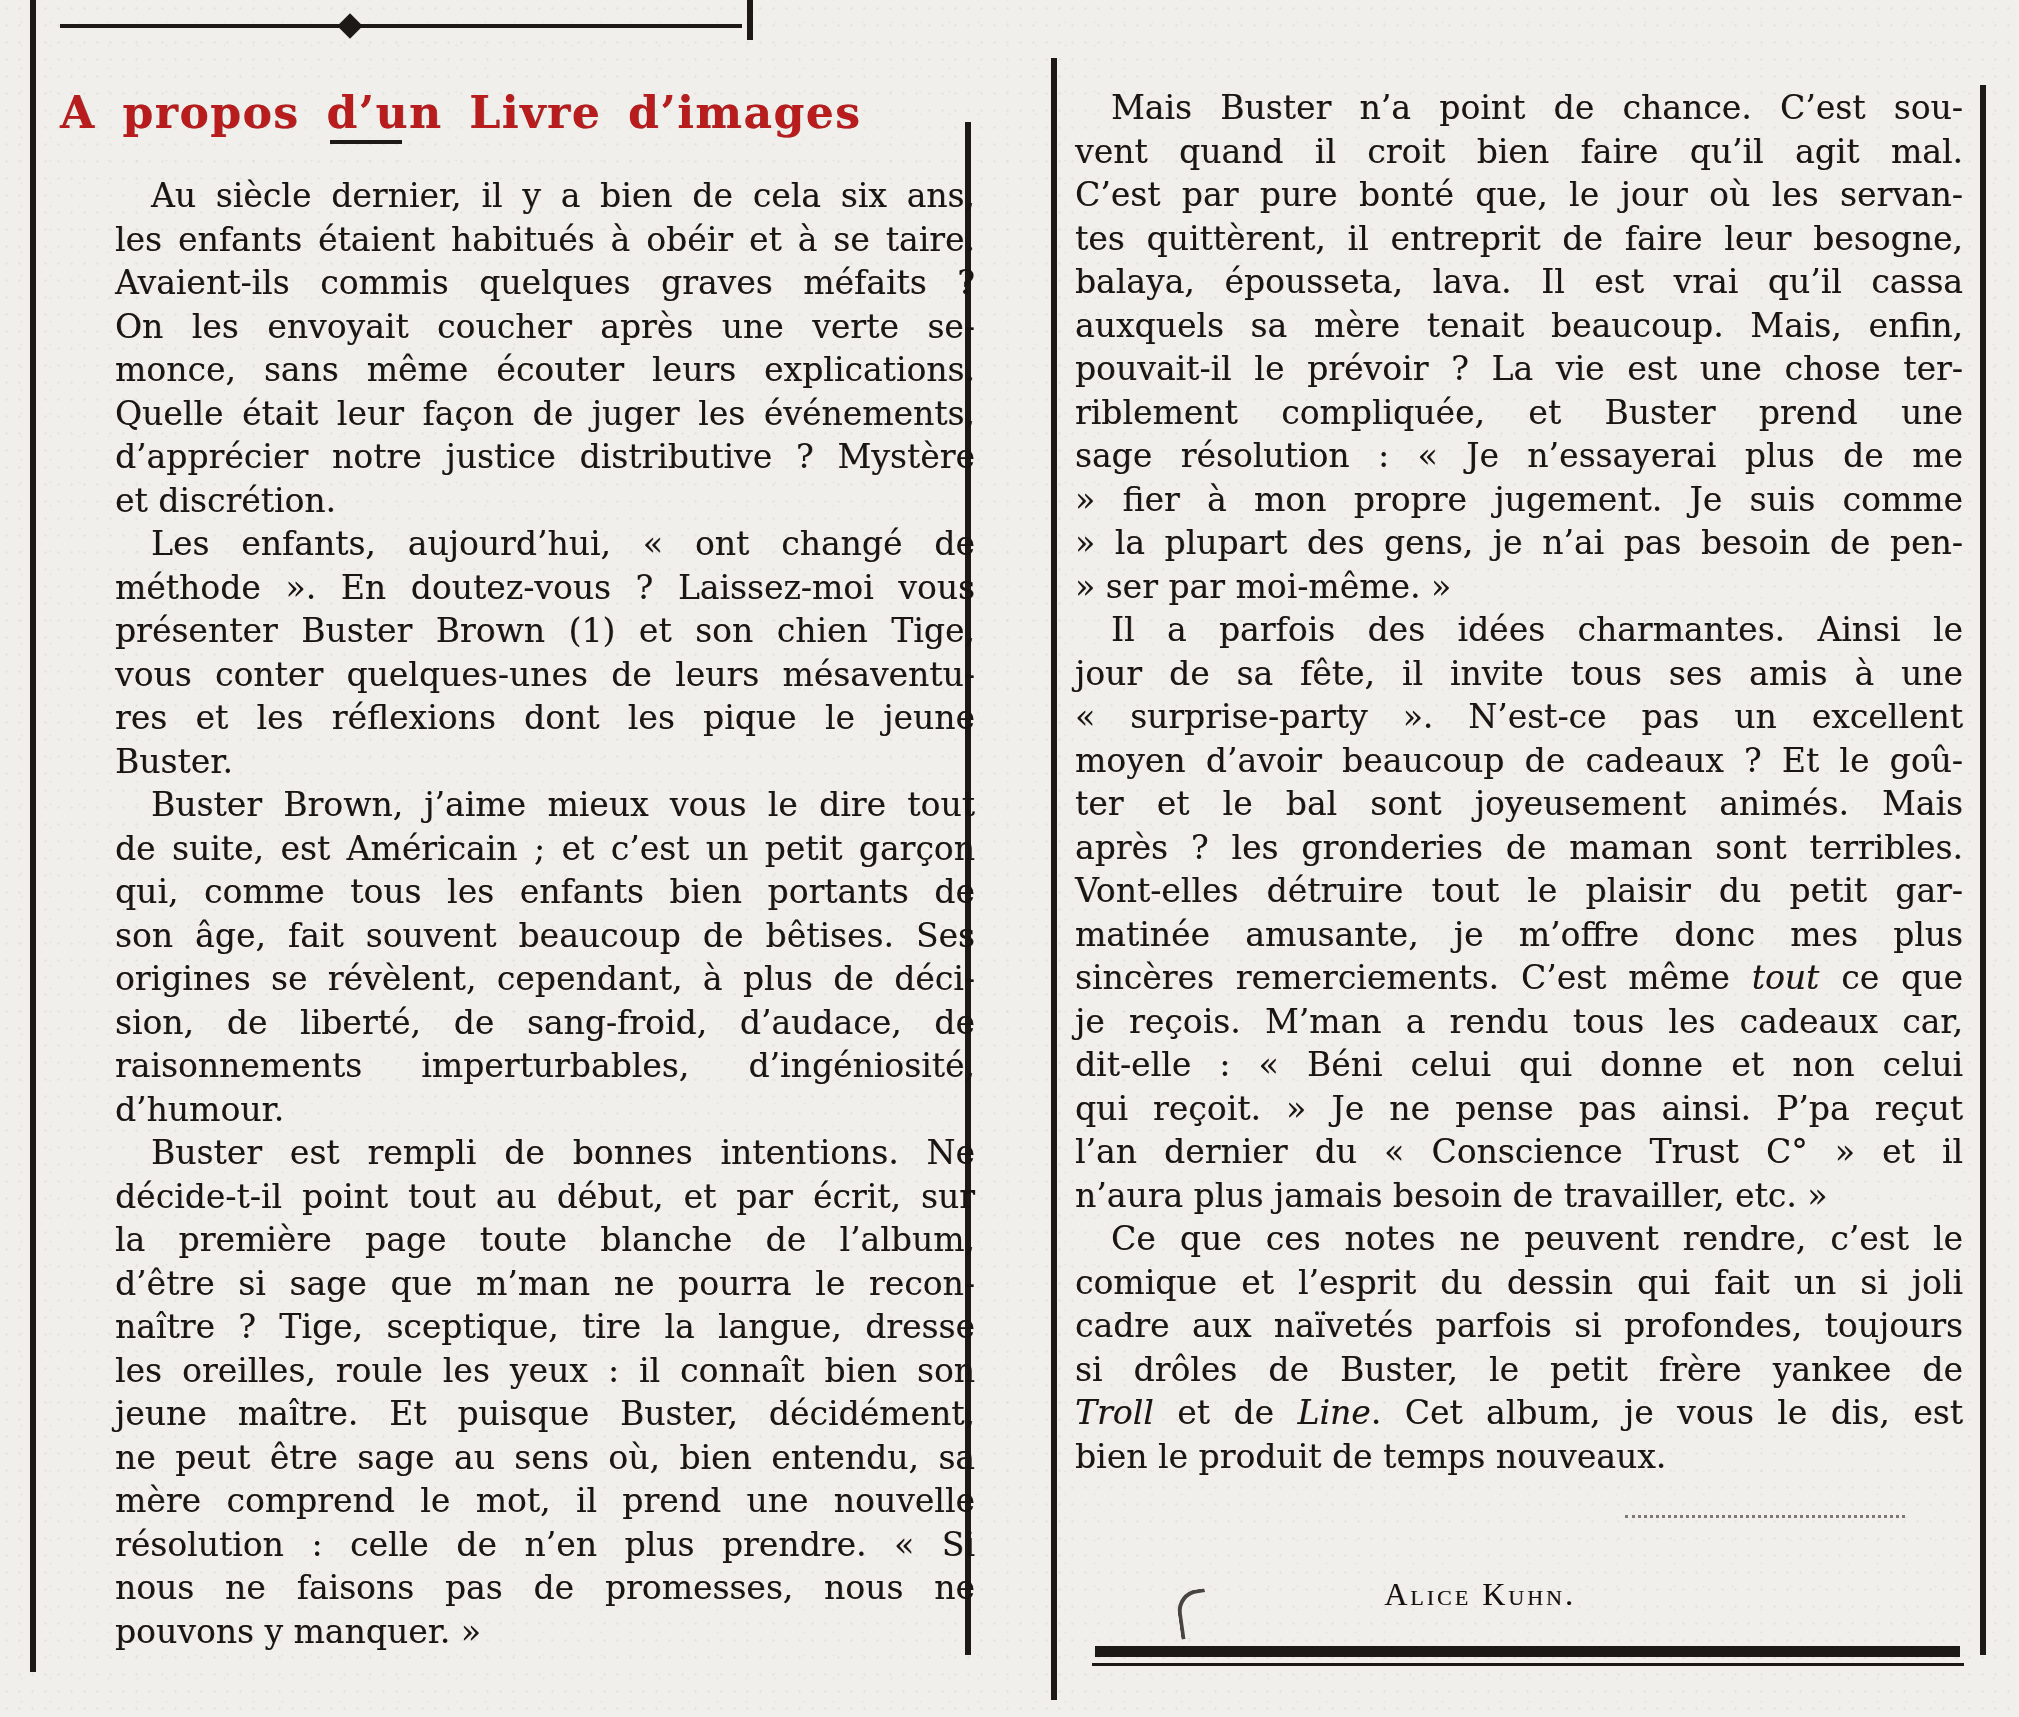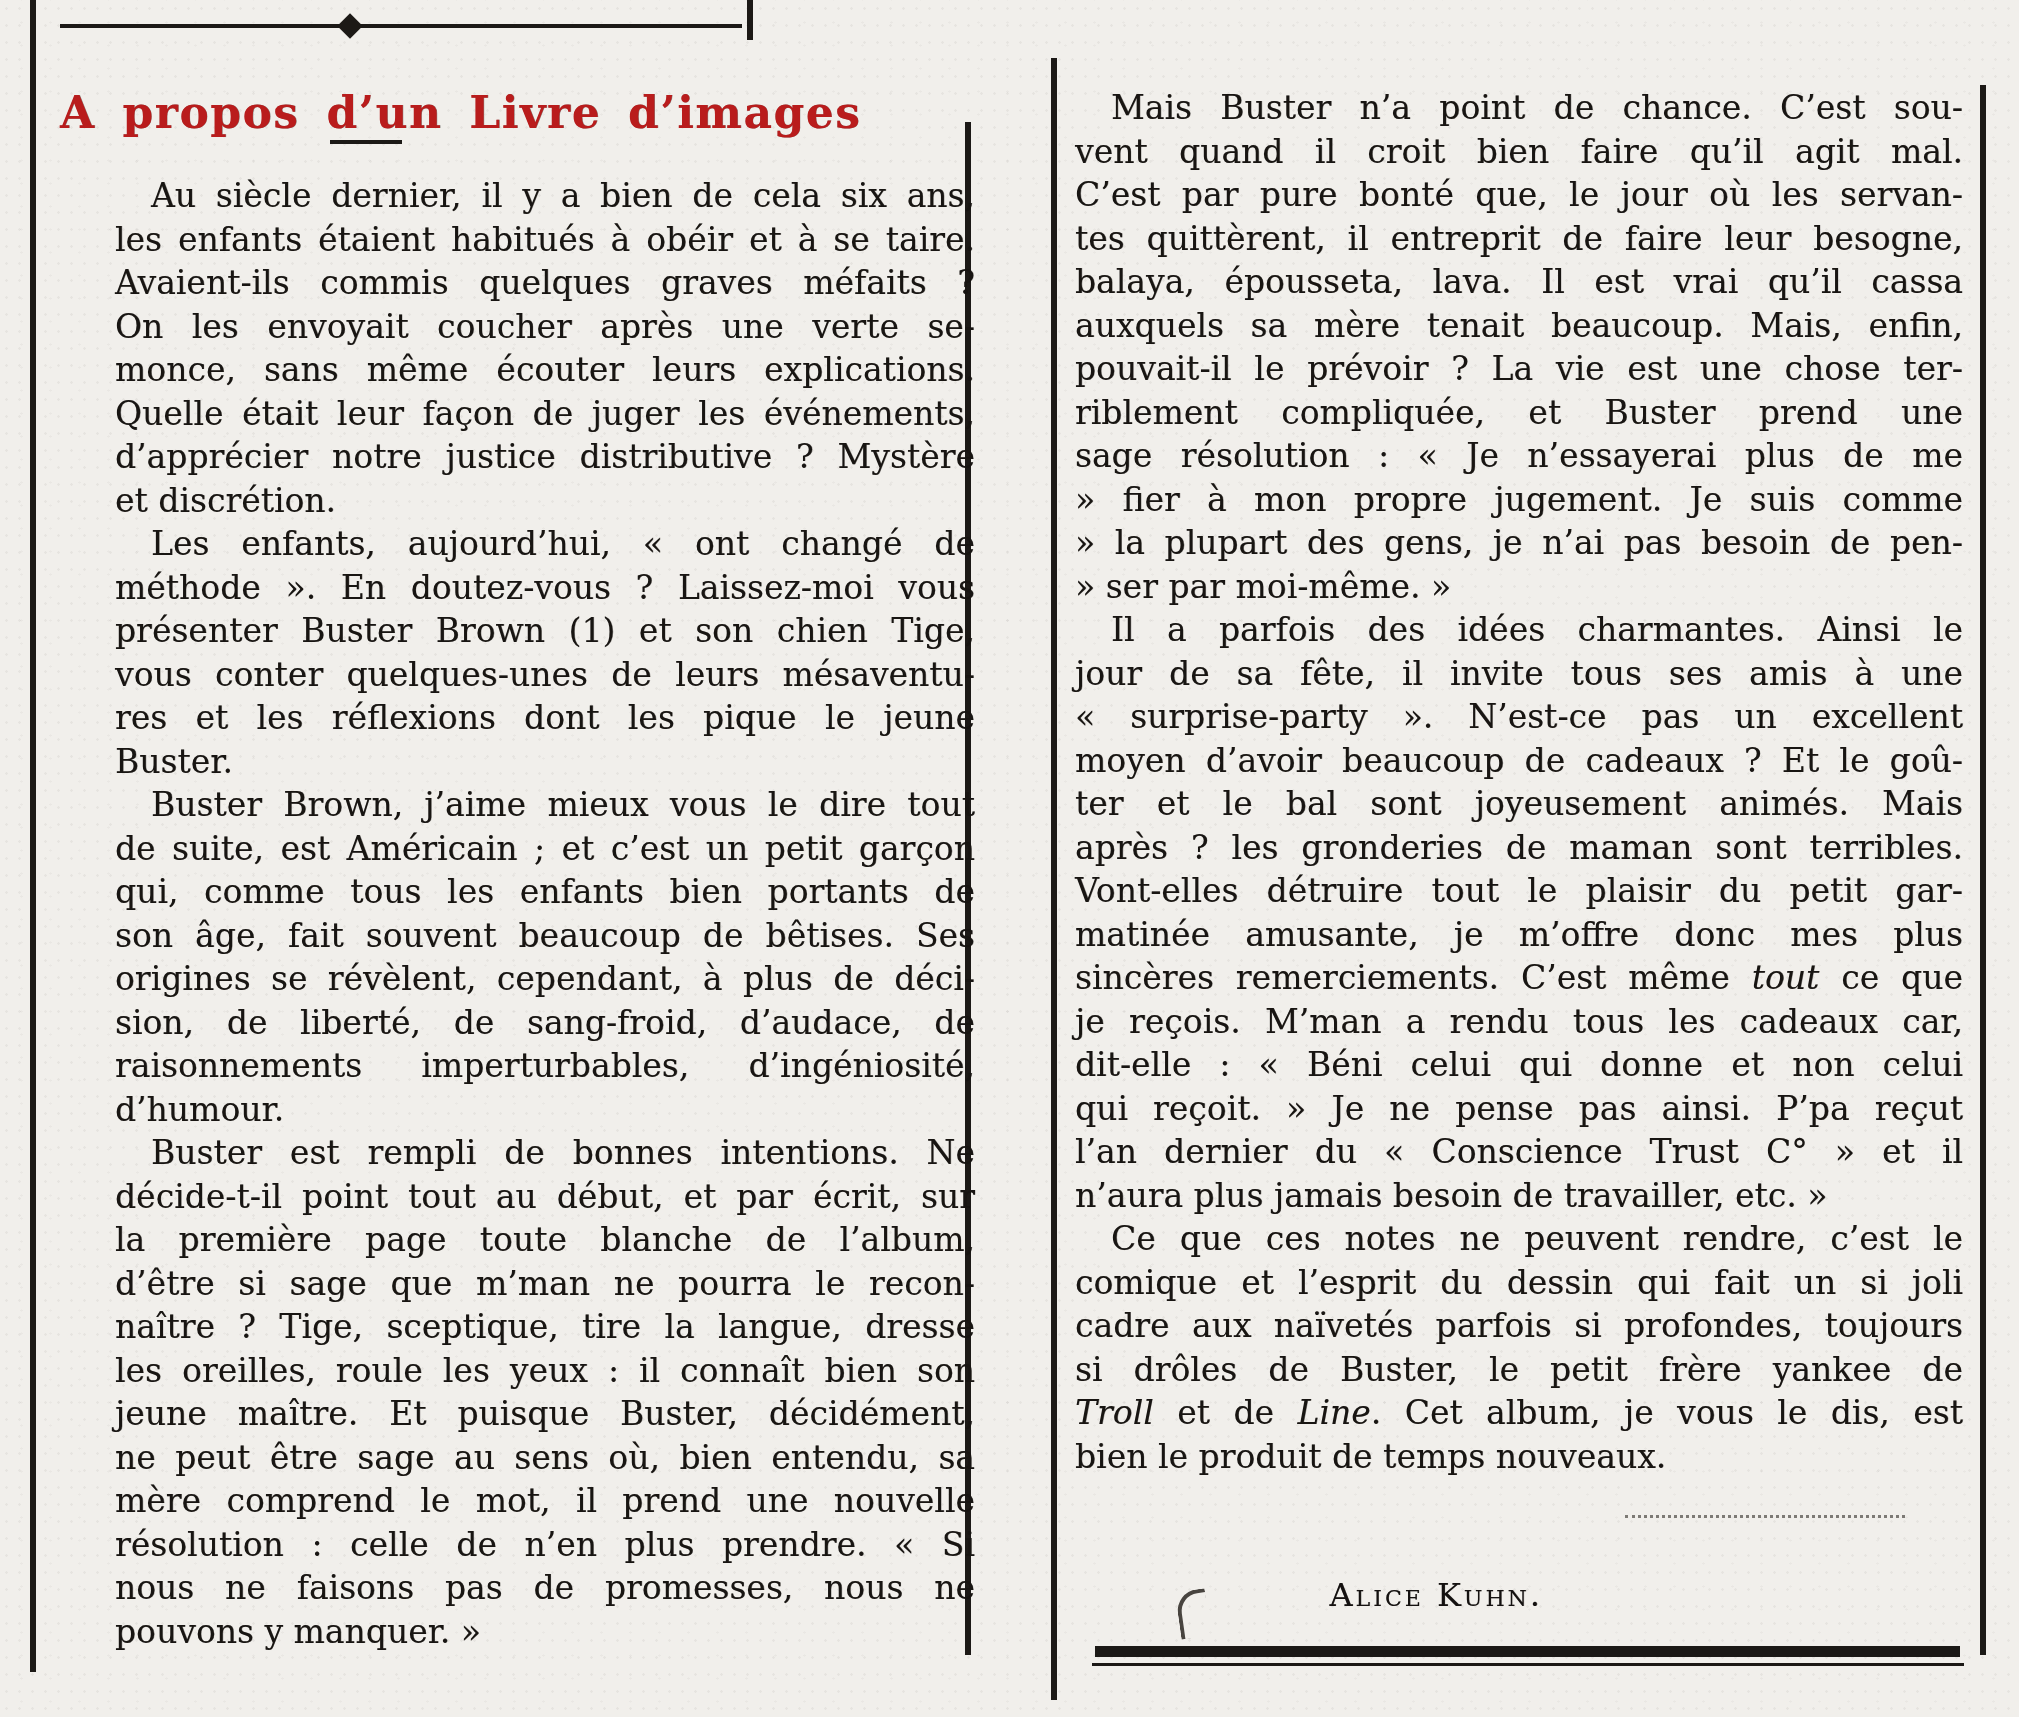--- a/index.html
+++ b/index.html
@@ -30,25 +30,25 @@
     position:absolute;
     font-size:33px;line-height:43.5px;
     text-shadow:0.4px 0.4px 0.5px rgba(20,15,10,0.4);
   }
   .col .para{margin:0;}
   .line{text-align:justify;text-align-last:justify;white-space:nowrap;}
   .line.first{padding-left:36px;}
   .line.last{text-align-last:left;}
   em{font-style:italic;}
   .signature{
-    position:absolute;left:1075px;top:1576px;width:888px;
+    position:absolute;left:1108px;top:1576px;width:888px;
     box-sizing:border-box;padding-right:420px;
     text-align:right;font-variant-caps:small-caps;
     font-size:32px;letter-spacing:3px;
-    color:#141110;text-shadow:0.4px 0.4px 0.6px rgba(20,15,10,0.45);
+    color:#141110;text-shadow:0.4px 0.4px 0.6px rgba(20,15,10,0.45);font-family:Liberation Serif, serif;
   }
   .dotted-artifact{
     position:absolute;border-bottom:3px dotted rgba(30,25,20,0.55);
   }
   .pen-mark{
     position:absolute;left:1178px;top:1590px;width:26px;height:44px;
     border-left:4px solid rgba(30,25,20,0.8);
     border-top:4px solid rgba(30,25,20,0.8);
     border-top-left-radius:22px;
     transform:rotate(-8deg);

